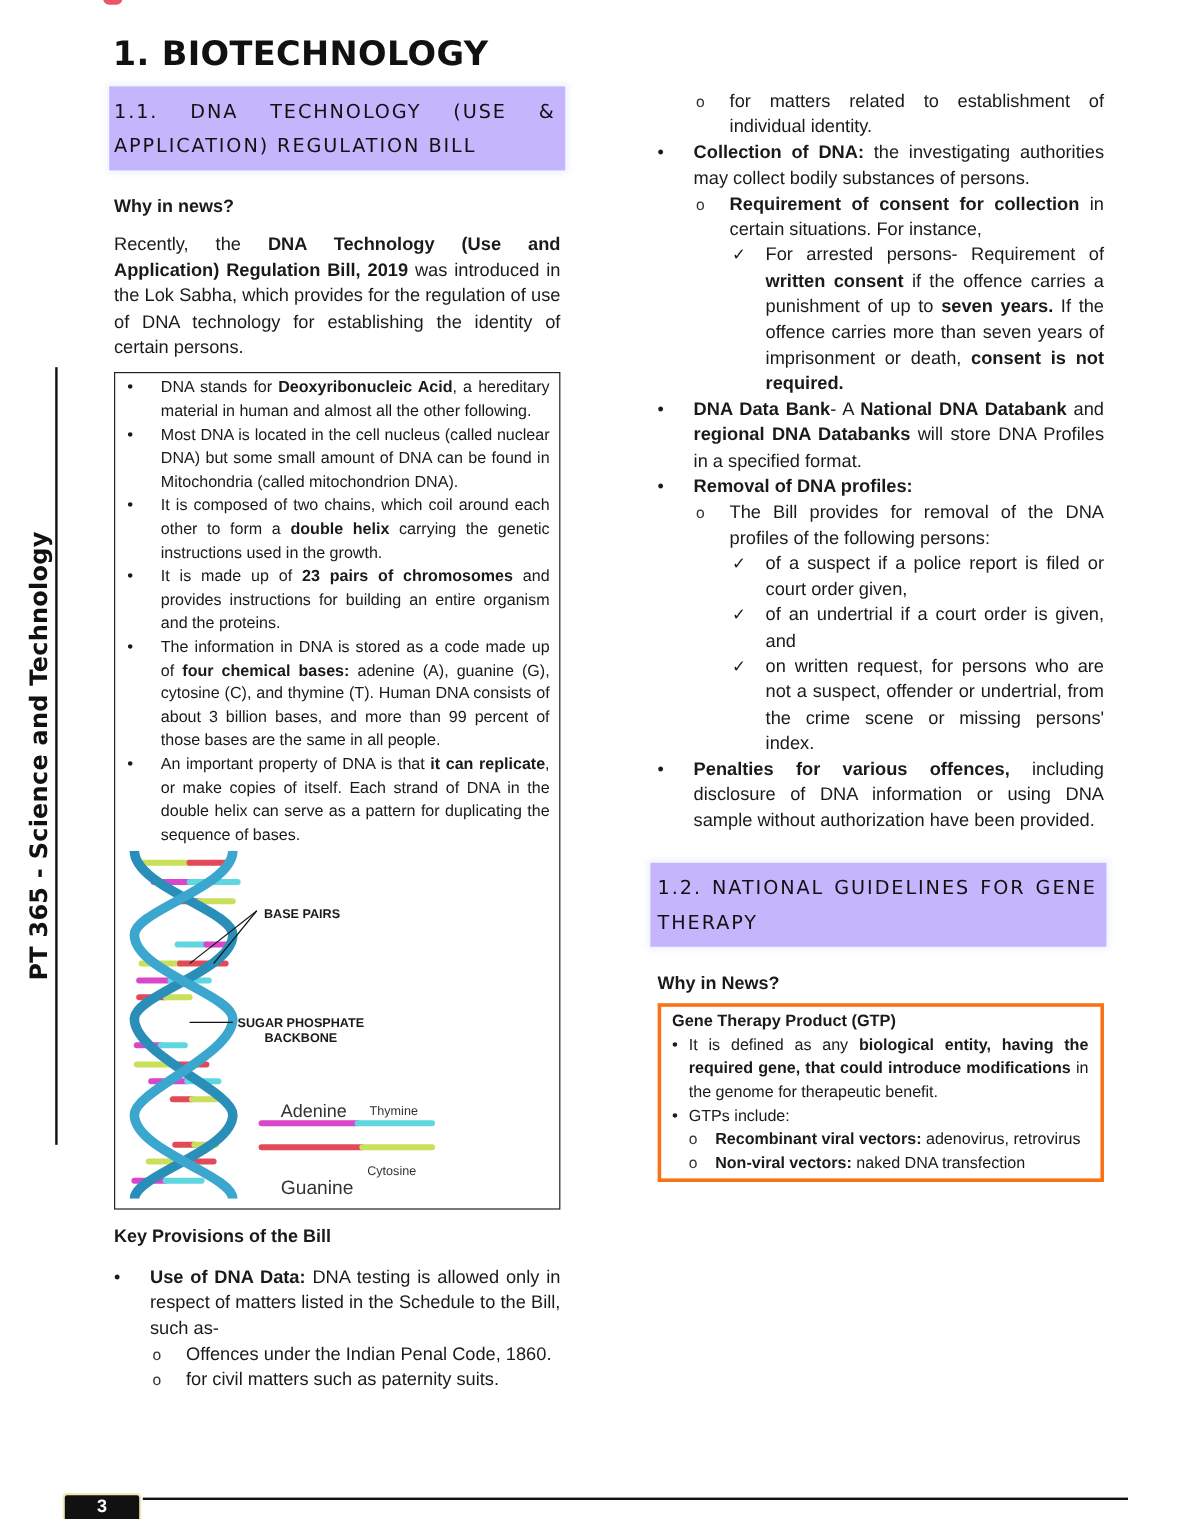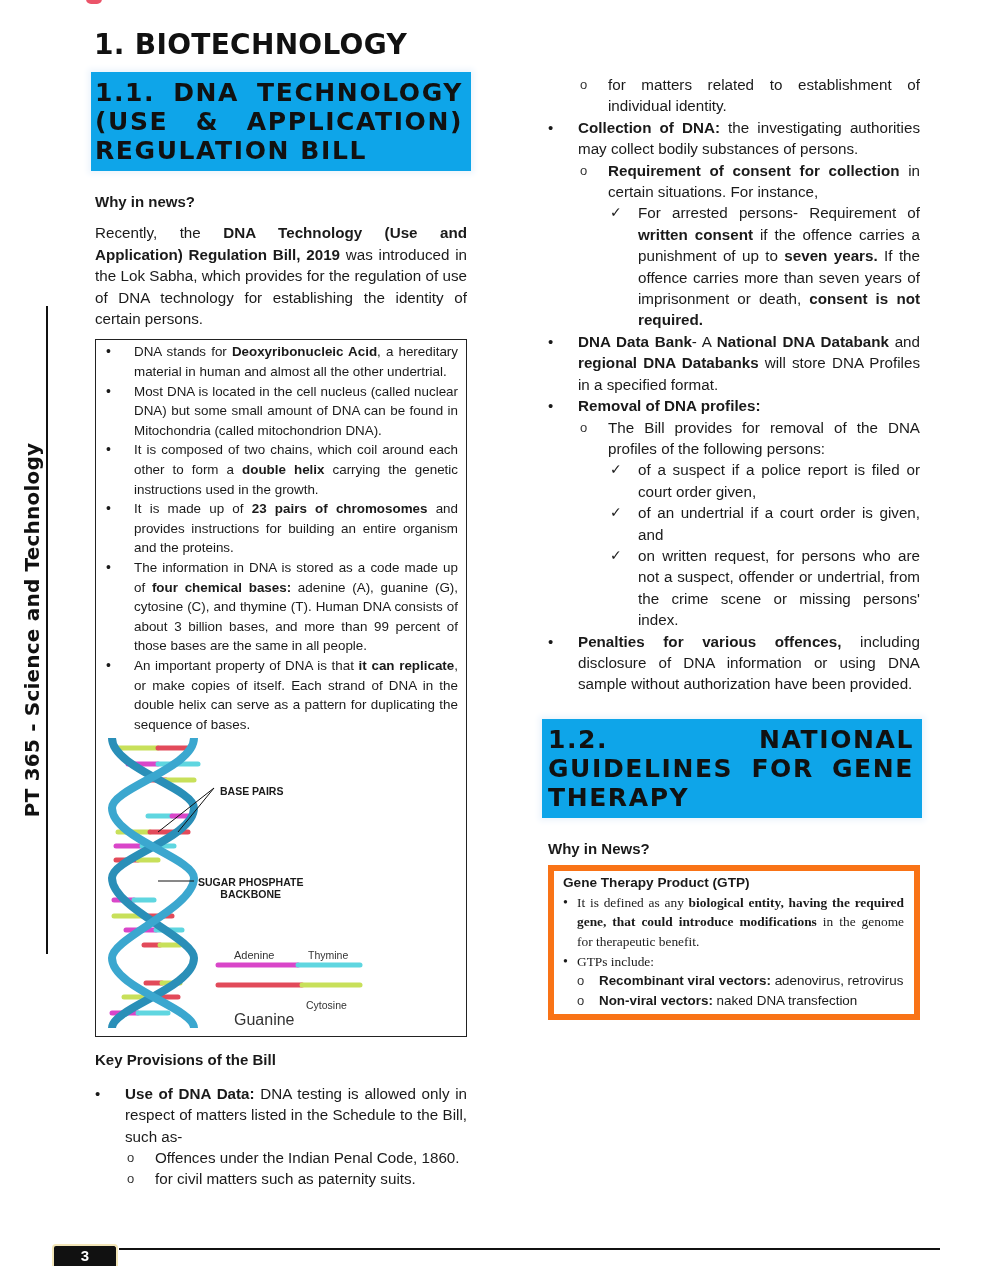--- a/index.html
+++ b/index.html
@@ -11,21 +11,21 @@
   .side-label { position: absolute; left: 12px; top: 440px; width: 40px; height: 380px; }
   .side-label span { position: absolute; left: 50%; top: 50%; transform: translate(-50%, -50%) rotate(-90deg); white-space: nowrap; font-family: "DejaVu Sans", sans-serif; font-weight: bold; font-size: 20px; color: #111; letter-spacing: 0.2px; }
   .side-line { position: absolute; left: 46px; top: 306px; width: 2px; height: 648px; background: #111; }
 
   .page-title { position: absolute; left: 94px; top: 28px; font-family: "DejaVu Sans", sans-serif; font-weight: bold; font-size: 28px; letter-spacing: 0.3px; color: #111; }
 
   .col { position: absolute; font-size: 15.2px; line-height: 21.4px; color: #1a1a1a; }
   .col-left { left: 95px; top: 72px; width: 372px; }
   .col-right { left: 526px; top: 74px; width: 372px; margin-left: 22px; }
 
-  .sec-head { background: #0ea5e9; font-family: "DejaVu Sans", sans-serif; font-weight: bold; font-size: 25px; line-height: 29px; letter-spacing: 1.6px; padding: 6px 8px 6px 0; text-align: justify; text-align-last: left; color: #111; box-shadow: 0 0 6px 3px #eef5fc; }
+  .sec-head { background: #c4b5fd; font-family: "DejaVu Sans", sans-serif; font-weight: normal; font-size: 16px; line-height: 29px; letter-spacing: 1.6px; padding: 6px 8px 6px 0; text-align: justify; text-align-last: left; color: #111; box-shadow: 0 0 6px 3px #eef5fc; }
   .col-left .sec-head { margin-left: -4px; padding-left: 4px; width: 380px; }
   .col-right .sec-head { margin-left: -6px; padding-left: 6px; width: 380px; }
 
   .sub-head { font-weight: bold; font-size: 15px; margin-top: 18px; }
   p.just { text-align: justify; margin-top: 10px; }
   b { font-weight: bold; }
 
   .box { border: 1px solid #222; padding: 2px 8px 8px 8px; margin-top: 10px; font-size: 13.4px; line-height: 19.6px; }
   .box-title { font-weight: bold; font-size: 13.6px; }
   ul.dot { list-style: none; }
@@ -38,22 +38,22 @@
   ul.main { list-style: none; margin-top: 12px; }
   ul.main > li { position: relative; padding-left: 30px; text-align: justify; }
   ul.main > li::before { content: "\2022"; position: absolute; left: 0; top: 0; font-size: 15px; }
   ul.circ { list-style: none; }
   ul.circ > li { position: relative; padding-left: 30px; text-align: justify; }
   ul.circ > li::before { content: "o"; position: absolute; left: 2px; top: 0; font-size: 13px; color: #333; }
   ul.tick { list-style: none; }
   ul.tick > li { position: relative; padding-left: 30px; text-align: justify; }
   ul.tick > li::before { content: "\2713"; position: absolute; left: 2px; top: 0; font-size: 14px; }
 
-  .gtp-box { border: 6px solid #f97316; padding: 2px 10px 4px 9px; margin-top: 6px; font-size: 13.4px; line-height: 19.6px; }
-  .gtp-box ul.dot > li { padding-left: 14px; font-family: Liberation Serif, serif; }
+  .gtp-box { border: 3px solid #f97316; padding: 2px 10px 4px 9px; margin-top: 6px; font-size: 13.4px; line-height: 19.6px; }
+  .gtp-box ul.dot > li { padding-left: 14px; }
   .gtp-box ul.dot > li::before { left: 0; }
   .gtp-box ul.circ > li { padding-left: 24px; }
   .gtp-box ul.circ { margin-left: 12px; }
 
   .footer-badge { position: absolute; left: 52px; top: 1244px; width: 66px; height: 22px; background: #111; border-top: 2px solid #f3e6b8; border-left: 2px solid #f3e6b8; border-right: 2px solid #f3e6b8; border-radius: 4px 4px 0 0; color: #fff; font-weight: bold; font-size: 15px; text-align: center; line-height: 20px; }
   .footer-line { position: absolute; left: 119px; top: 1248px; width: 821px; height: 2px; background: #111; }
 </style>
 </head>
 <body>
 
@@ -66,21 +66,21 @@
 
 <h1 class="page-title">1. BIOTECHNOLOGY</h1>
 
 <div class="col col-left">
   <div class="sec-head">1.1. DNA TECHNOLOGY (USE &amp; APPLICATION) REGULATION BILL</div>
   <div class="sub-head" style="margin-top:20px">Why in news?</div>
   <p class="just"><span>Recently, the </span><b>DNA Technology (Use and Application) Regulation Bill, 2019</b><span> was introduced in the Lok Sabha, which provides for the regulation of use of DNA technology for establishing the identity of certain persons.</span></p>
 
   <div class="box">
     <ul class="dot">
-      <li><span>DNA stands for </span><b>Deoxyribonucleic Acid</b><span>, a hereditary material in human and almost all the other undertrial.</span></li>
+      <li><span>DNA stands for </span><b>Deoxyribonucleic Acid</b><span>, a hereditary material in human and almost all the other following.</span></li>
       <li><span>Most DNA is located in the cell nucleus (called nuclear DNA) but some small amount of DNA can be found in Mitochondria (called mitochondrion DNA).</span></li>
       <li><span>It is composed of two chains, which coil around each other to form a </span><b>double helix</b><span> carrying the genetic instructions used in the growth.</span></li>
       <li><span>It is made up of </span><b>23 pairs of chromosomes</b><span> and provides instructions for building an entire organism and the proteins.</span></li>
       <li><span>The information in DNA is stored as a code made up of </span><b>four chemical bases:</b><span> adenine (A), guanine (G), cytosine (C), and thymine (T). Human DNA consists of about 3 billion bases, and more than 99 percent of those bases are the same in all people.</span></li>
       <li><span>An important property of DNA is that </span><b>it can replicate</b><span>, or make copies of itself. Each strand of DNA in the double helix can serve as a pattern for duplicating the sequence of bases.</span></li>
     </ul>
 
     <div class="dna-figure">
       <svg width="360" height="290" viewBox="0 0 360 290">
 
@@ -125,21 +125,21 @@
         <line x1="120" y1="227" x2="200" y2="227" stroke="#d946c9" stroke-width="5" stroke-linecap="round"></line>
         <line x1="200" y1="227" x2="262" y2="227" stroke="#5fd6e0" stroke-width="5" stroke-linecap="round"></line>
         <line x1="120" y1="247" x2="204" y2="247" stroke="#e24a5a" stroke-width="5" stroke-linecap="round"></line>
         <line x1="204" y1="247" x2="262" y2="247" stroke="#c8e05a" stroke-width="5" stroke-linecap="round"></line>
       </svg>
       <div style="position:absolute;left:122px;top:44px;font-weight:bold;font-size:10.5px;">BASE PAIRS</div>
       <div style="position:absolute;left:100px;top:138px;font-weight:bold;font-size:10.5px;line-height:12px;text-align:center;">
         <div>SUGAR PHOSPHATE</div>
         <div>BACKBONE</div>
       </div>
-      <div style="position:absolute;left:136px;top:208px;font-size:11px;color:#333;">Adenine</div>
+      <div style="position:absolute;left:136px;top:208px;font-size:15px;color:#333;">Adenine</div>
       <div style="position:absolute;left:210px;top:208px;font-size:10.5px;color:#333;">Thymine</div>
       <div style="position:absolute;left:136px;top:272px;font-size:16px;color:#333;">Guanine</div>
       <div style="position:absolute;left:208px;top:258px;font-size:10.5px;color:#333;">Cytosine</div>
     </div>
   </div>
 
   <div class="sub-head" style="margin-top:12px;font-weight:bold;">Key Provisions of the Bill</div>
   <ul class="main">
     <li><b>Use of DNA Data:</b><span> DNA testing is allowed only in respect of matters listed in the Schedule to the Bill, such as-</span>
       <ul class="circ">

